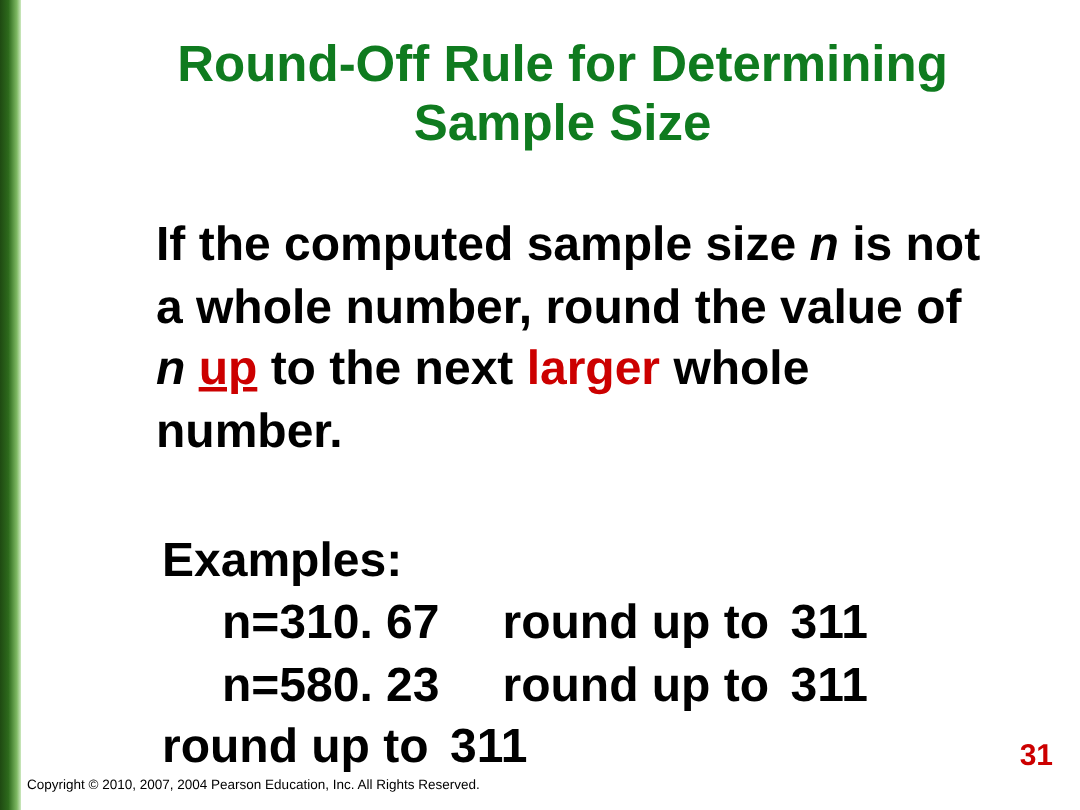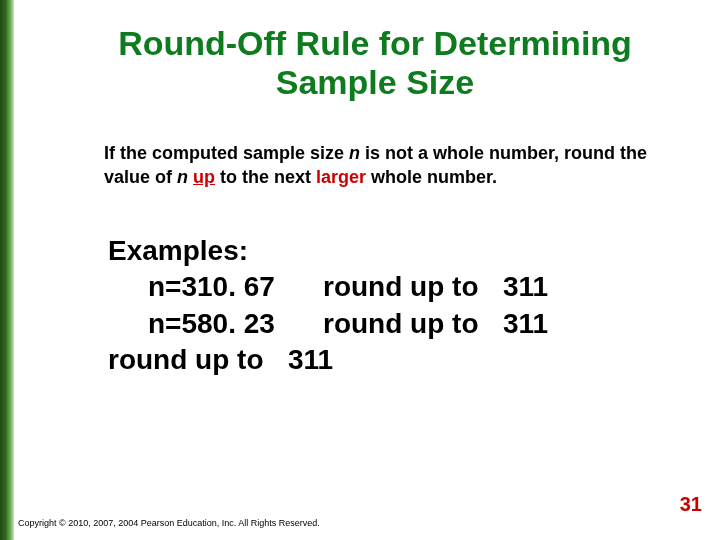--- a/index.html
+++ b/index.html
@@ -25,37 +25,37 @@
     color: #0f7b1f;
     font-weight: bold;
     font-size: 34px;
     line-height: 1.15;
     text-align: center;
     margin: 0 20px 40px 30px;
   }
   .rule {
     color: #000;
     font-weight: bold;
-    font-size: 18px;
+    font-size: 32px;
     line-height: 1.3;
     margin-left: 60px;
     margin-right: 40px;
     margin-bottom: 44px;
   }
   .rule .var { font-style: italic; }
   .rule .hl { color: #cc0000; }
   .rule .ul { text-decoration: underline; }
   .examples {
     color: #000;
     font-weight: bold;
-    font-size: 28px;
+    font-size: 32px;
     line-height: 1.3;
     margin-left: 64px;
   }
-  .ex-row { display: flex; }
+  .ex-row { display: flex; gap: 12px; }
   .ex-row .lhs { width: 215px; padding-left: 40px; }
   .ex-row .mid { width: 180px; }
   .ex-row .rhs { width: 70px; }
   .copyright {
     position: absolute;
     left: 18px;
     bottom: 12px;
     font-size: 9px;
     color: #000;
     margin-top: 12px;

